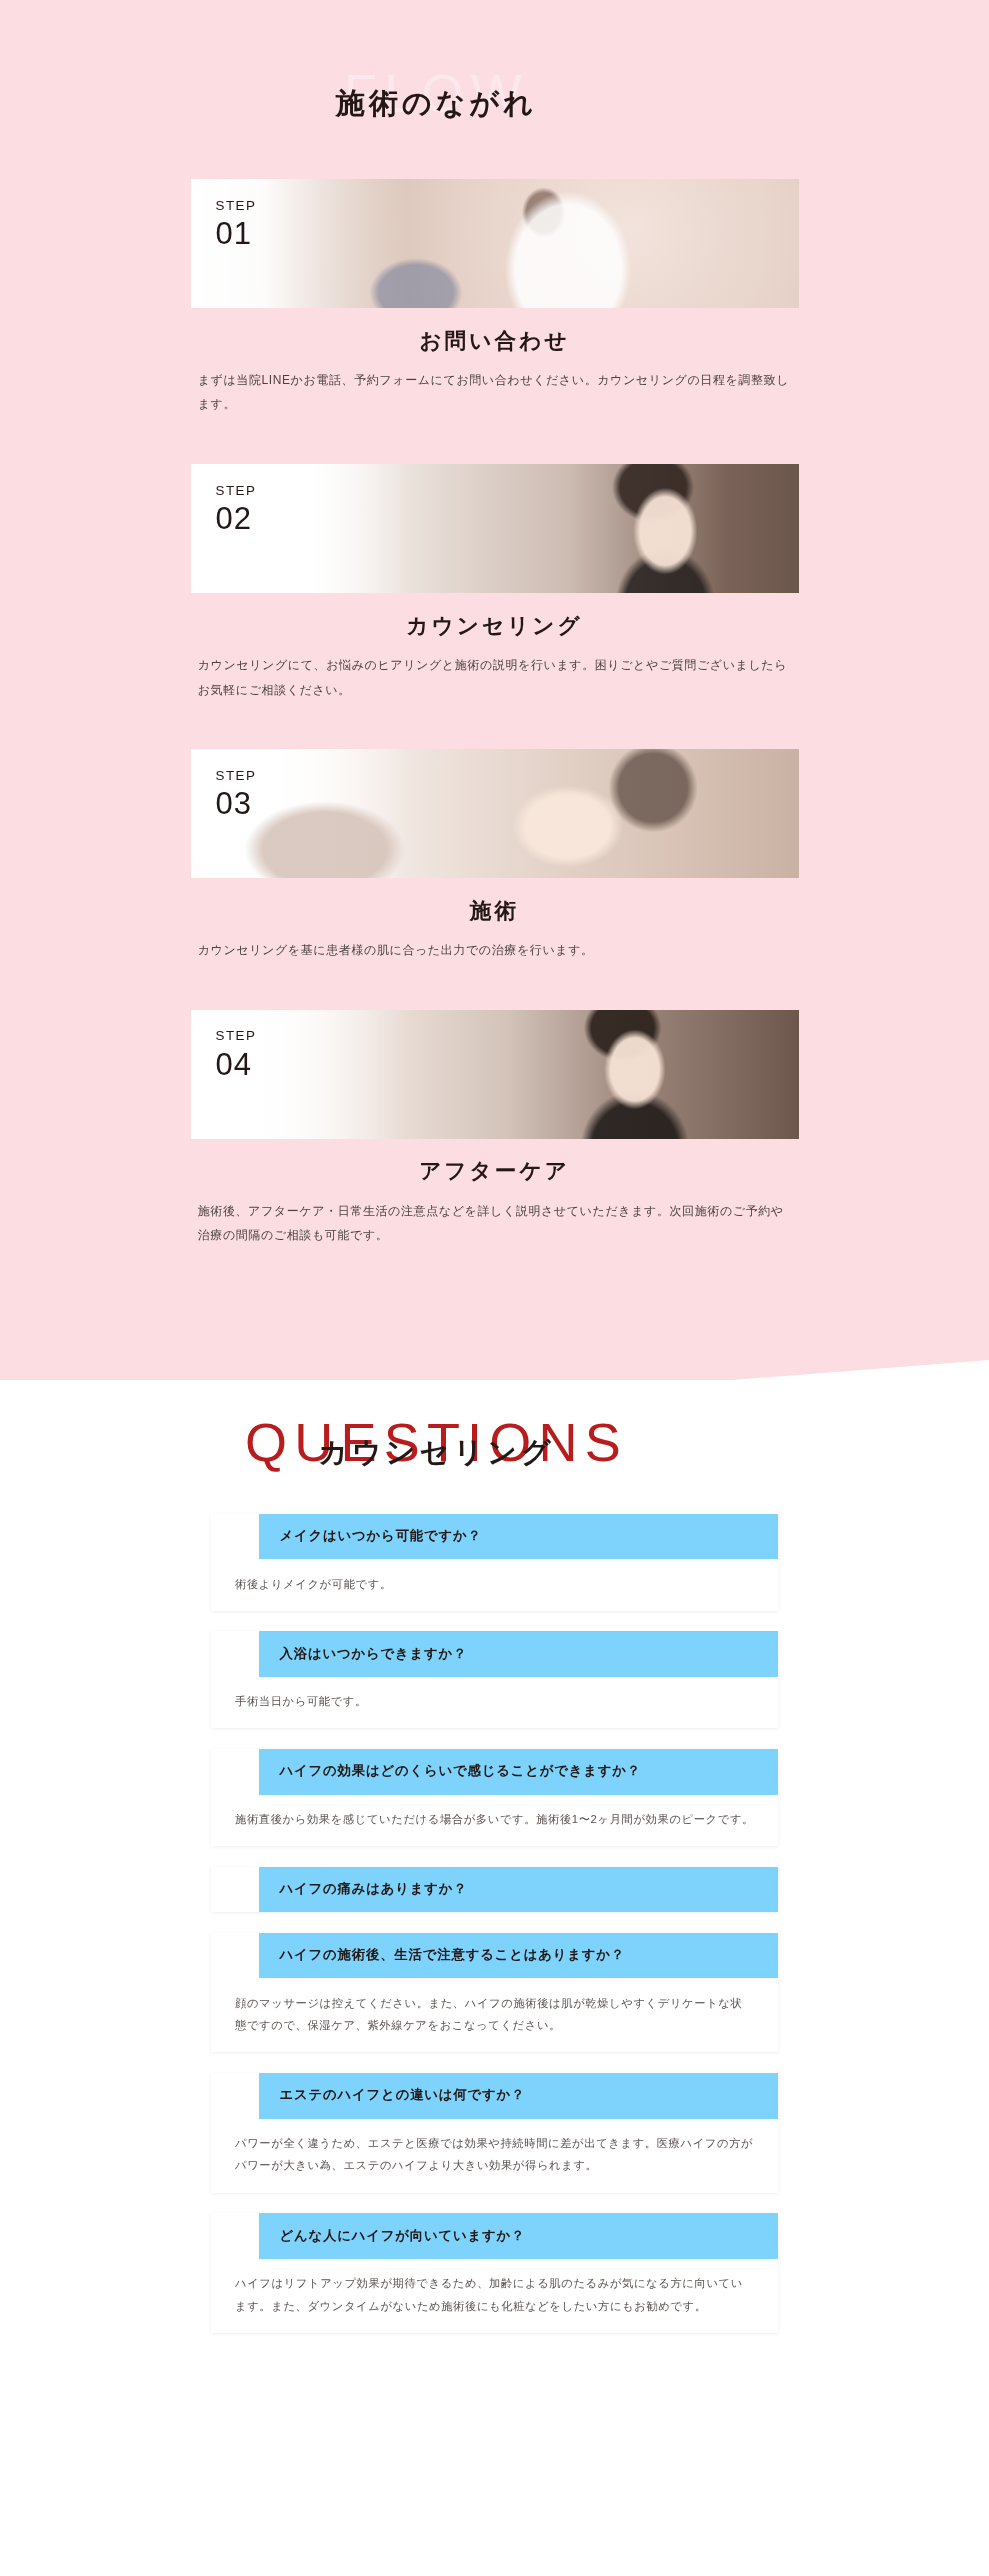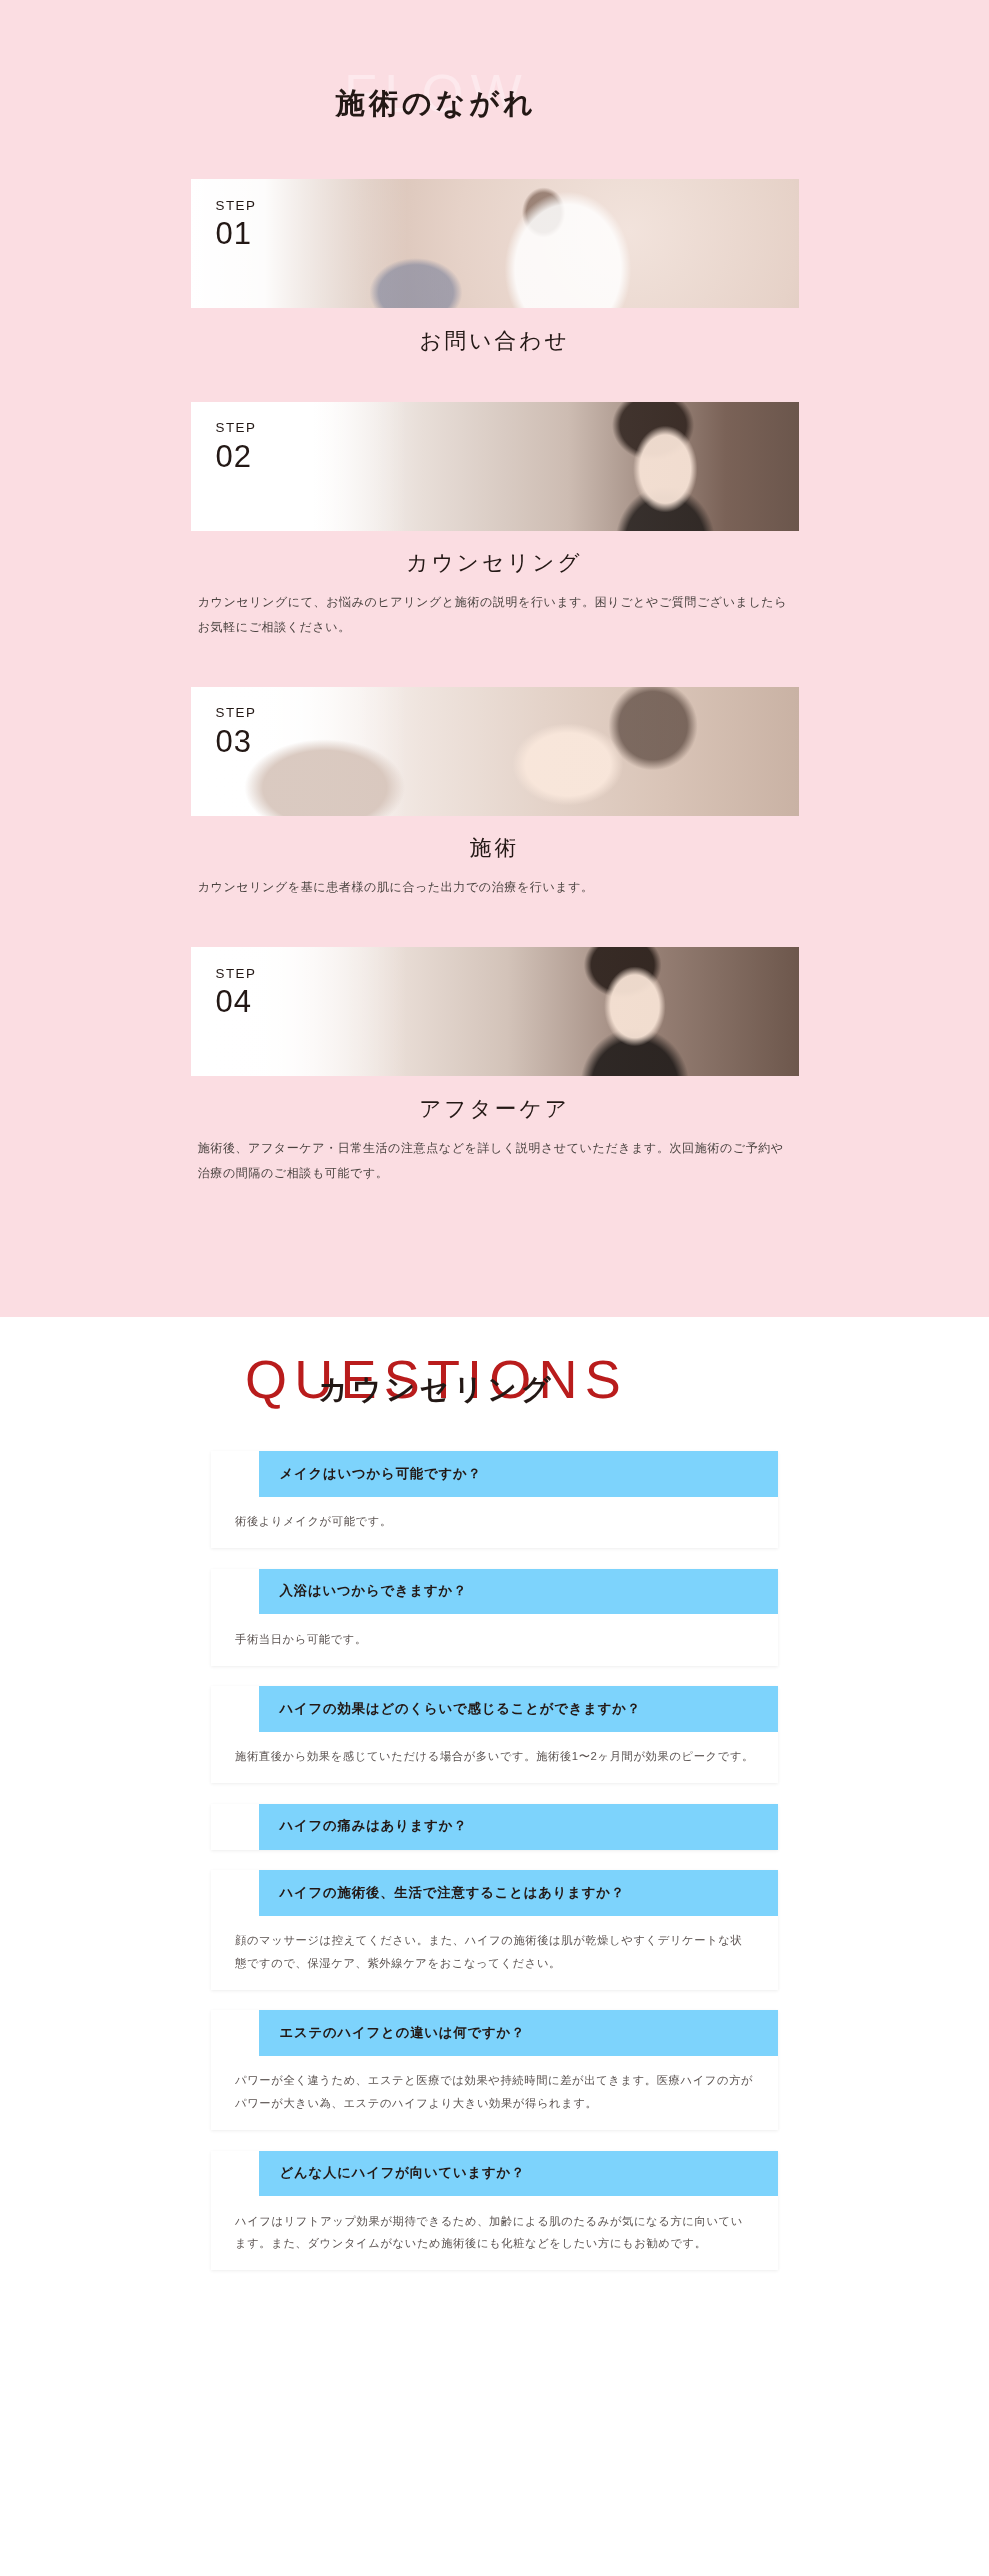--- a/index.html
+++ b/index.html
@@ -149,21 +149,21 @@
   .step-badge .num {
     font-size: 31px;
     letter-spacing: 1px;
     font-weight: 400;
     display: block;
   }
 
   .flow-title {
     text-align: center;
     font-size: 21.6px;
-    font-weight: 400;
+    font-weight: 700;
     letter-spacing: 3.1px;
     color: #231815;
     margin-top: 17.5px;
     margin-bottom: 13.4px;
   }
   .flow-desc {
     font-size: 12px;
     line-height: 2.05;
     letter-spacing: 0.6px;
     color: #4a4340;
@@ -224,20 +224,21 @@
 
       <div class="flow-item">
         <div class="flow-photo photo-1">
           <div class="fade-left"></div>
           <div class="step-badge">
             <span class="lbl">STEP</span>
             <span class="num">01</span>
           </div>
         </div>
         <h3 class="flow-title">お問い合わせ</h3>
+        <p class="flow-desc">まずは当院LINEかお電話、予約フォームにてお問い合わせください。カウンセリングの日程を調整致します。</p>
       </div>
 
       <div class="flow-item">
         <div class="flow-photo photo-2">
           <div class="fade-left"></div>
           <div class="step-badge">
             <span class="lbl">STEP</span>
             <span class="num">02</span>
           </div>
         </div>

